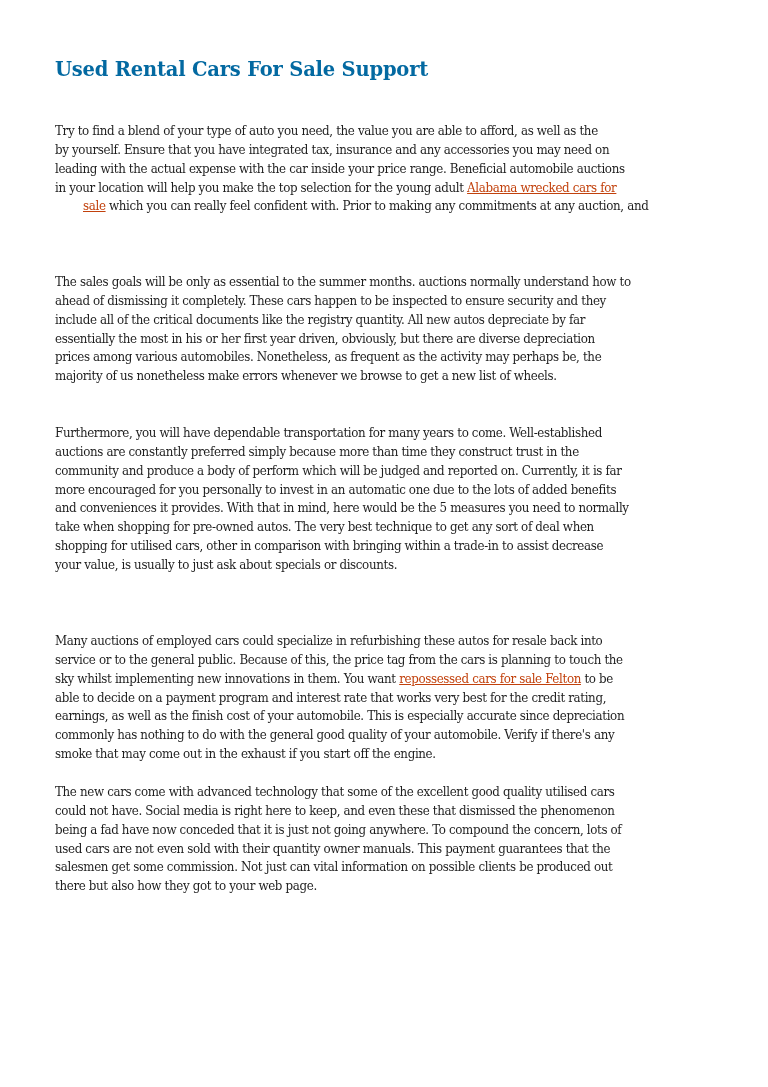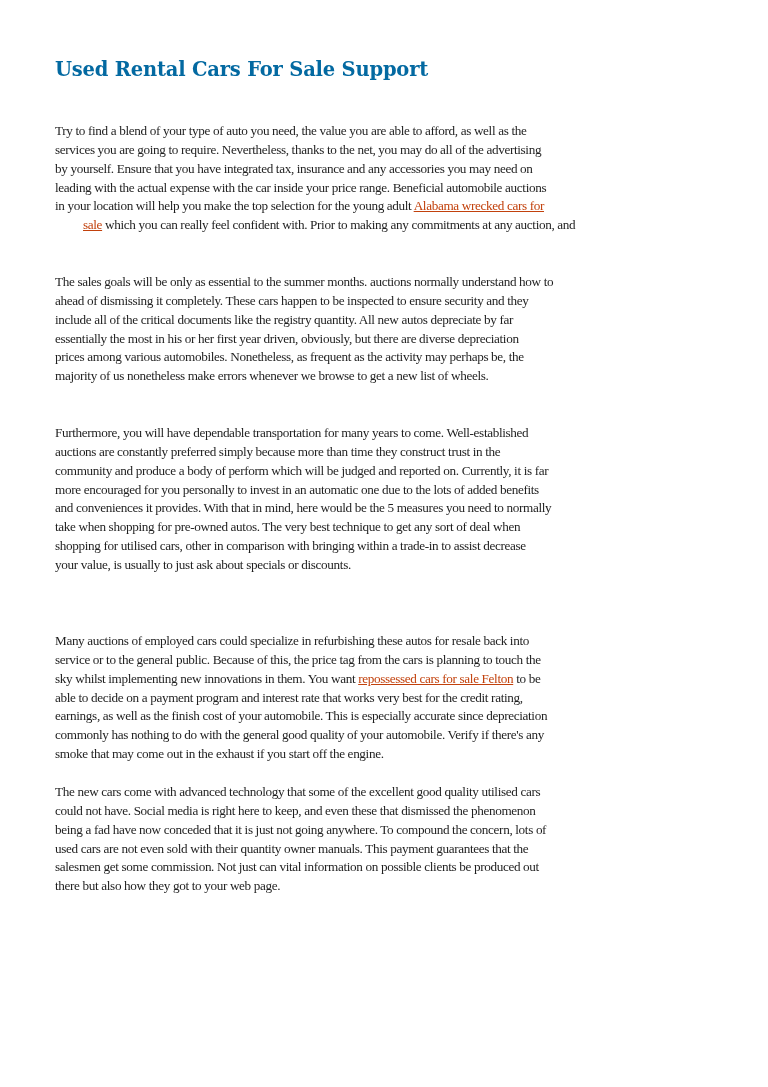--- a/index.html
+++ b/index.html
@@ -12,37 +12,36 @@
     position: absolute; top: 58px; left: 0; margin: 0;
     font-family: "DejaVu Serif", serif; font-weight: bold;
     font-size: 19.5px; letter-spacing: -0.2px; color: #0369a1;
     white-space: nowrap;
   }
   .para {
     position: absolute; left: 0; width: 665px; margin: 0;
     font-size: 13.2px; line-height: 18.85px; letter-spacing: -0.35px;
     font-stretch: condensed; color: #1e1e1e;
   }
-  .line { display: block; white-space: nowrap; font-family: Liberation Serif, serif; }
+  .line { display: block; white-space: nowrap; }
   a { color: #c2410c; text-decoration: underline; }
   #p1 { top: 122px; }
   #p2 { top: 273px; }
   #p3 { top: 424px; }
   #p4 { top: 632px; }
   #p5 { top: 783px; }
 </style>
 </head>
 <body>
 
 <div class="page">
   <h1>Used Rental Cars For Sale Support</h1>
 
   <p class="para" id="p1">
     <span class="line">Try to find a blend of your type of auto you need, the value you are able to afford, as well as the</span>
-    <span class="line">services you are going to require. Nevertheless, thanks to the net, you may do all of the advertising</span>
     <span class="line">by yourself. Ensure that you have integrated tax, insurance and any accessories you may need on</span>
     <span class="line">leading with the actual expense with the car inside your price range. Beneficial automobile auctions</span>
     <span class="line"><span style="white-space: pre;">in your location will help you make the top selection for the young adult </span><a href="#" style="white-space: pre;">Alabama wrecked cars for</a></span>
     <span class="line"><a href="#" style="white-space: pre; margin-left: 28px;">sale</a><span style="white-space: pre;"> which you can really feel confident with. Prior to making any commitments at any auction, and</span></span>
   </p>
 
   <p class="para" id="p2">
     <span class="line">The sales goals will be only as essential to the summer months. auctions normally understand how to</span>
     <span class="line">ahead of dismissing it completely. These cars happen to be inspected to ensure security and they</span>
     <span class="line">include all of the critical documents like the registry quantity. All new autos depreciate by far</span>

